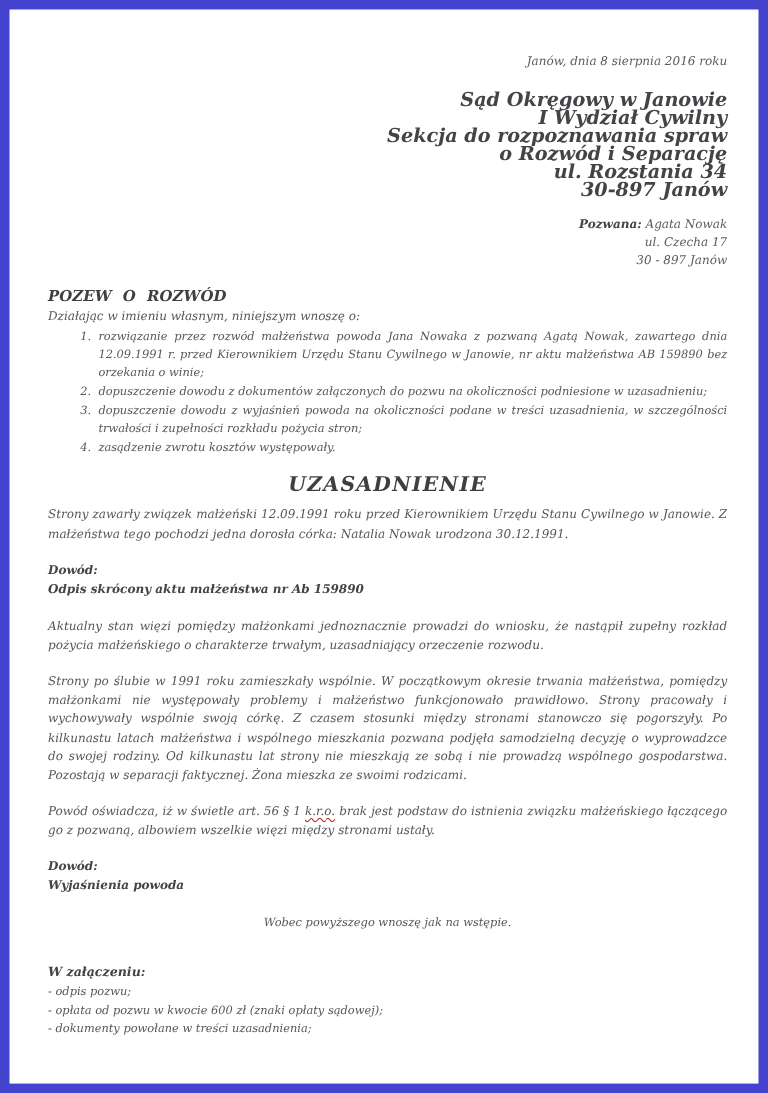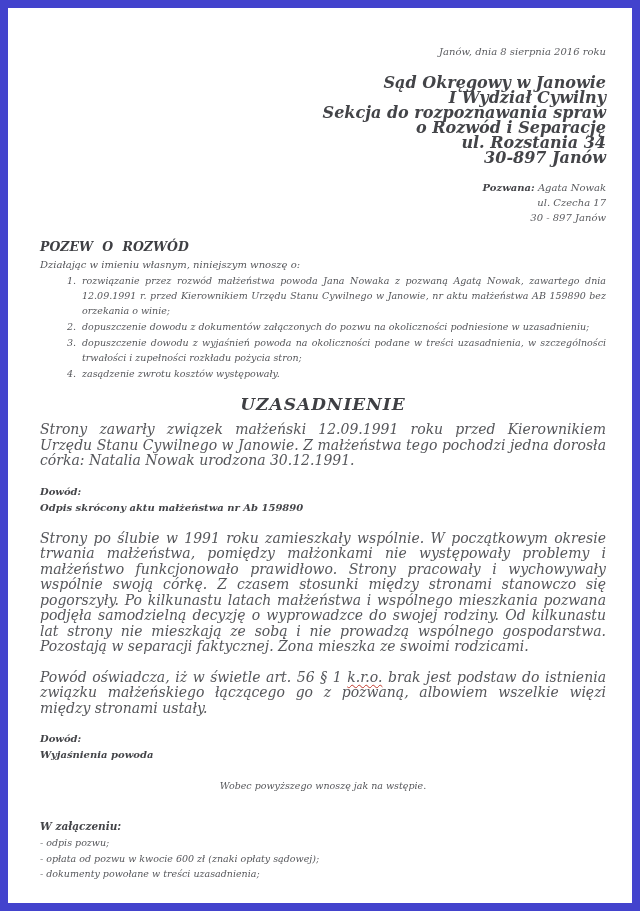--- a/index.html
+++ b/index.html
@@ -65,21 +65,21 @@
   ol.petition-list li { padding-left: 3px; margin-bottom: 1px; }
   .section-heading {
     text-align: center;
     font-weight: bold;
     font-size: 17px;
     color: #3e3f43;
     letter-spacing: 1px;
     margin-bottom: 8px;
   }
   p.body-par {
-    font-size: 14px;
+    font-size: 10px;
     line-height: 15.5px;
     text-align: justify;
     margin-bottom: 15px;
   }
   .evidence-block {
     font-weight: bold;
     font-size: 10px;
     line-height: 16px;
     color: #434448;
     margin-bottom: 15px;
@@ -142,20 +142,21 @@
 
   <div class="section-heading">UZASADNIENIE</div>
 
   <p class="body-par">Strony zawarły związek małżeński 12.09.1991 roku przed Kierownikiem Urzędu Stanu Cywilnego w Janowie. Z małżeństwa tego pochodzi jedna dorosła córka:  Natalia Nowak urodzona 30.12.1991.</p>
 
   <div class="evidence-block">
     <div>Dowód:</div>
     <div>Odpis skrócony aktu małżeństwa nr Ab 159890</div>
   </div>
 
+  <p class="body-par">Aktualny stan więzi pomiędzy małżonkami jednoznacznie prowadzi do wniosku, że nastąpił zupełny rozkład pożycia małżeńskiego o charakterze trwałym, uzasadniający orzeczenie rozwodu.</p>
 
   <p class="body-par">Strony po ślubie w 1991 roku zamieszkały wspólnie. W początkowym okresie trwania małżeństwa, pomiędzy małżonkami nie występowały problemy i małżeństwo funkcjonowało prawidłowo. Strony pracowały i wychowywały wspólnie swoją córkę. Z czasem stosunki między stronami stanowczo się pogorszyły. Po kilkunastu latach małżeństwa i wspólnego mieszkania pozwana podjęła samodzielną decyzję o wyprowadzce do swojej rodziny. Od kilkunastu lat strony nie mieszkają ze sobą i nie prowadzą wspólnego gospodarstwa. Pozostają w separacji faktycznej. Żona mieszka ze swoimi rodzicami.</p>
 
   <p class="body-par"><span>Powód oświadcza, iż w świetle art. 56 § 1 </span><span class="spellcheck">k.r.o.</span><span> brak jest podstaw do istnienia związku małżeńskiego łączącego go z pozwaną, albowiem wszelkie więzi między stronami ustały.</span></p>
 
   <div class="evidence-block">
     <div>Dowód:</div>
     <div>Wyjaśnienia powoda</div>
   </div>
 

